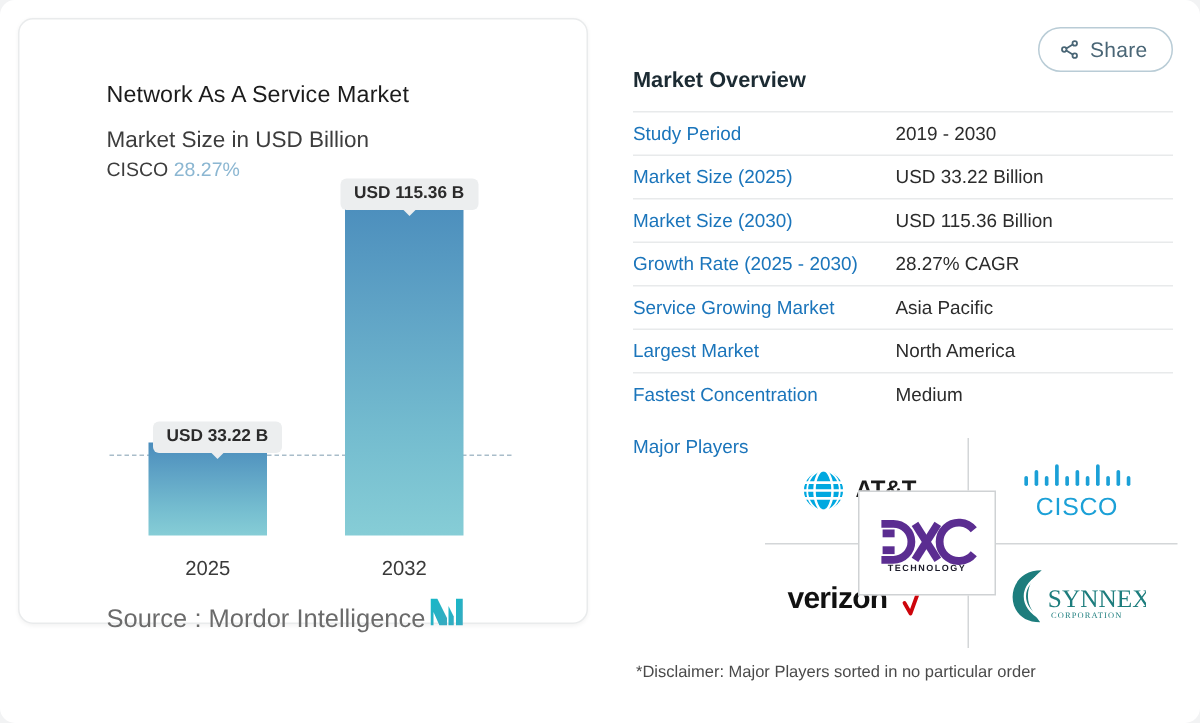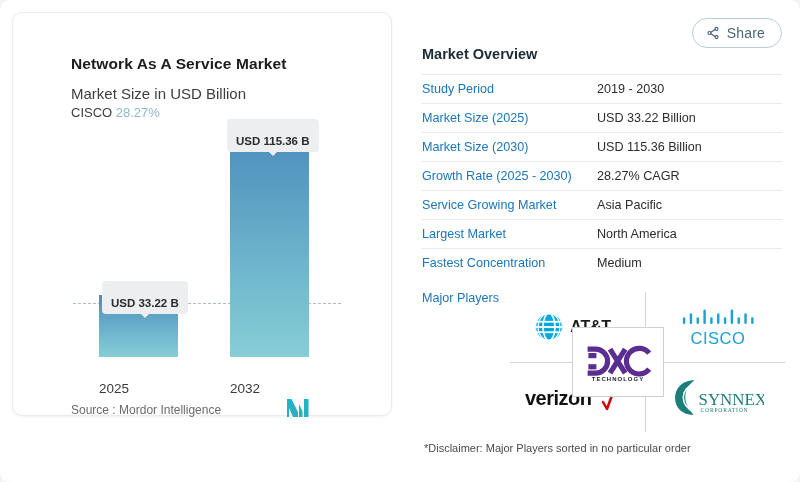--- a/index.html
+++ b/index.html
@@ -31,21 +31,21 @@
   
   .chart-card {
     position: absolute; left: 12px; top: 12px;
     width: 380px; height: 404px;
     background: #fff; border: 1px solid #e9ebec;
     border-radius: 10px;
     box-shadow: 0 1px 3px rgba(0,0,0,.05);
   }
   .chart-title {
     position: absolute; left: 58px; top: 42px;
-    font-size: 15.5px; font-weight: bold; color: #1c1c1c; letter-spacing: .1px;
+    font-size: 15.5px; font-weight: normal; color: #1c1c1c; letter-spacing: .1px;
   }
   .chart-sub {
     position: absolute; left: 58px; top: 72px;
     font-size: 15px; color: #3d3d3d;
   }
   .chart-cagr {
     position: absolute; left: 58px; top: 92px;
     font-size: 13px; color: #3d3d3d;
   }
   .chart-cagr .val { color: #8cb7d2; }
@@ -60,43 +60,43 @@
   .bar {
     position: absolute; bottom: 60px;
     background: linear-gradient(to bottom, #4a8cbc 0%, #60a4c6 35%, #74bccf 70%, #86cdd6 100%);
   }
   .bar-2025 { left: 86px; width: 79px; height: 62px; }
   .bar-2030 { left: 217px; width: 79px; height: 228px; }
 
   .chip {
     position: absolute;
     background: #eceeef; border-radius: 4px;
-    padding: 16px 9px 5px 9px;
+    padding: 4px 9px 5px 9px;
     font-size: 11.5px; font-weight: bold; color: #2b2b2b;
     white-space: nowrap;
   }
   .chip::after {
     content: ""; position: absolute;
     left: 50%; bottom: -4px; transform: translateX(-50%);
     border-left: 5px solid transparent; border-right: 5px solid transparent;
     border-top: 5px solid #eceeef;
   }
   .chip-2025 { left: 89px; top: 268px; }
   .chip-2030 { left: 214px; top: 106px; }
 
   .xlabel {
-    position: absolute; top: 368px;
-    font-size: 13.5px; color: #3a3a3a; text-align: left; width: 79px;
+    position: absolute; top: 358px;
+    font-size: 13.5px; color: #3a3a3a; text-align: center; width: 79px;
   }
   .xl-2025 { left: 86px; }
   .xl-2030 { left: 217px; }
 
   .src-row {
     position: absolute; left: 58px; top: 390px;
-    font-size: 12px; color: #6b6b6b;
+    font-size: 17px; color: #6b6b6b;
   }
   .mi-logo { position: absolute; left: 274px; top: 386px; }
 
   
   .panel { position: absolute; left: 422px; top: 46px; width: 360px; }
   .panel-title {
     font-size: 14.5px; font-weight: bold; color: #1c2b33; margin-bottom: 12px;
   }
   .ovw-row {
     display: flex; align-items: center;

